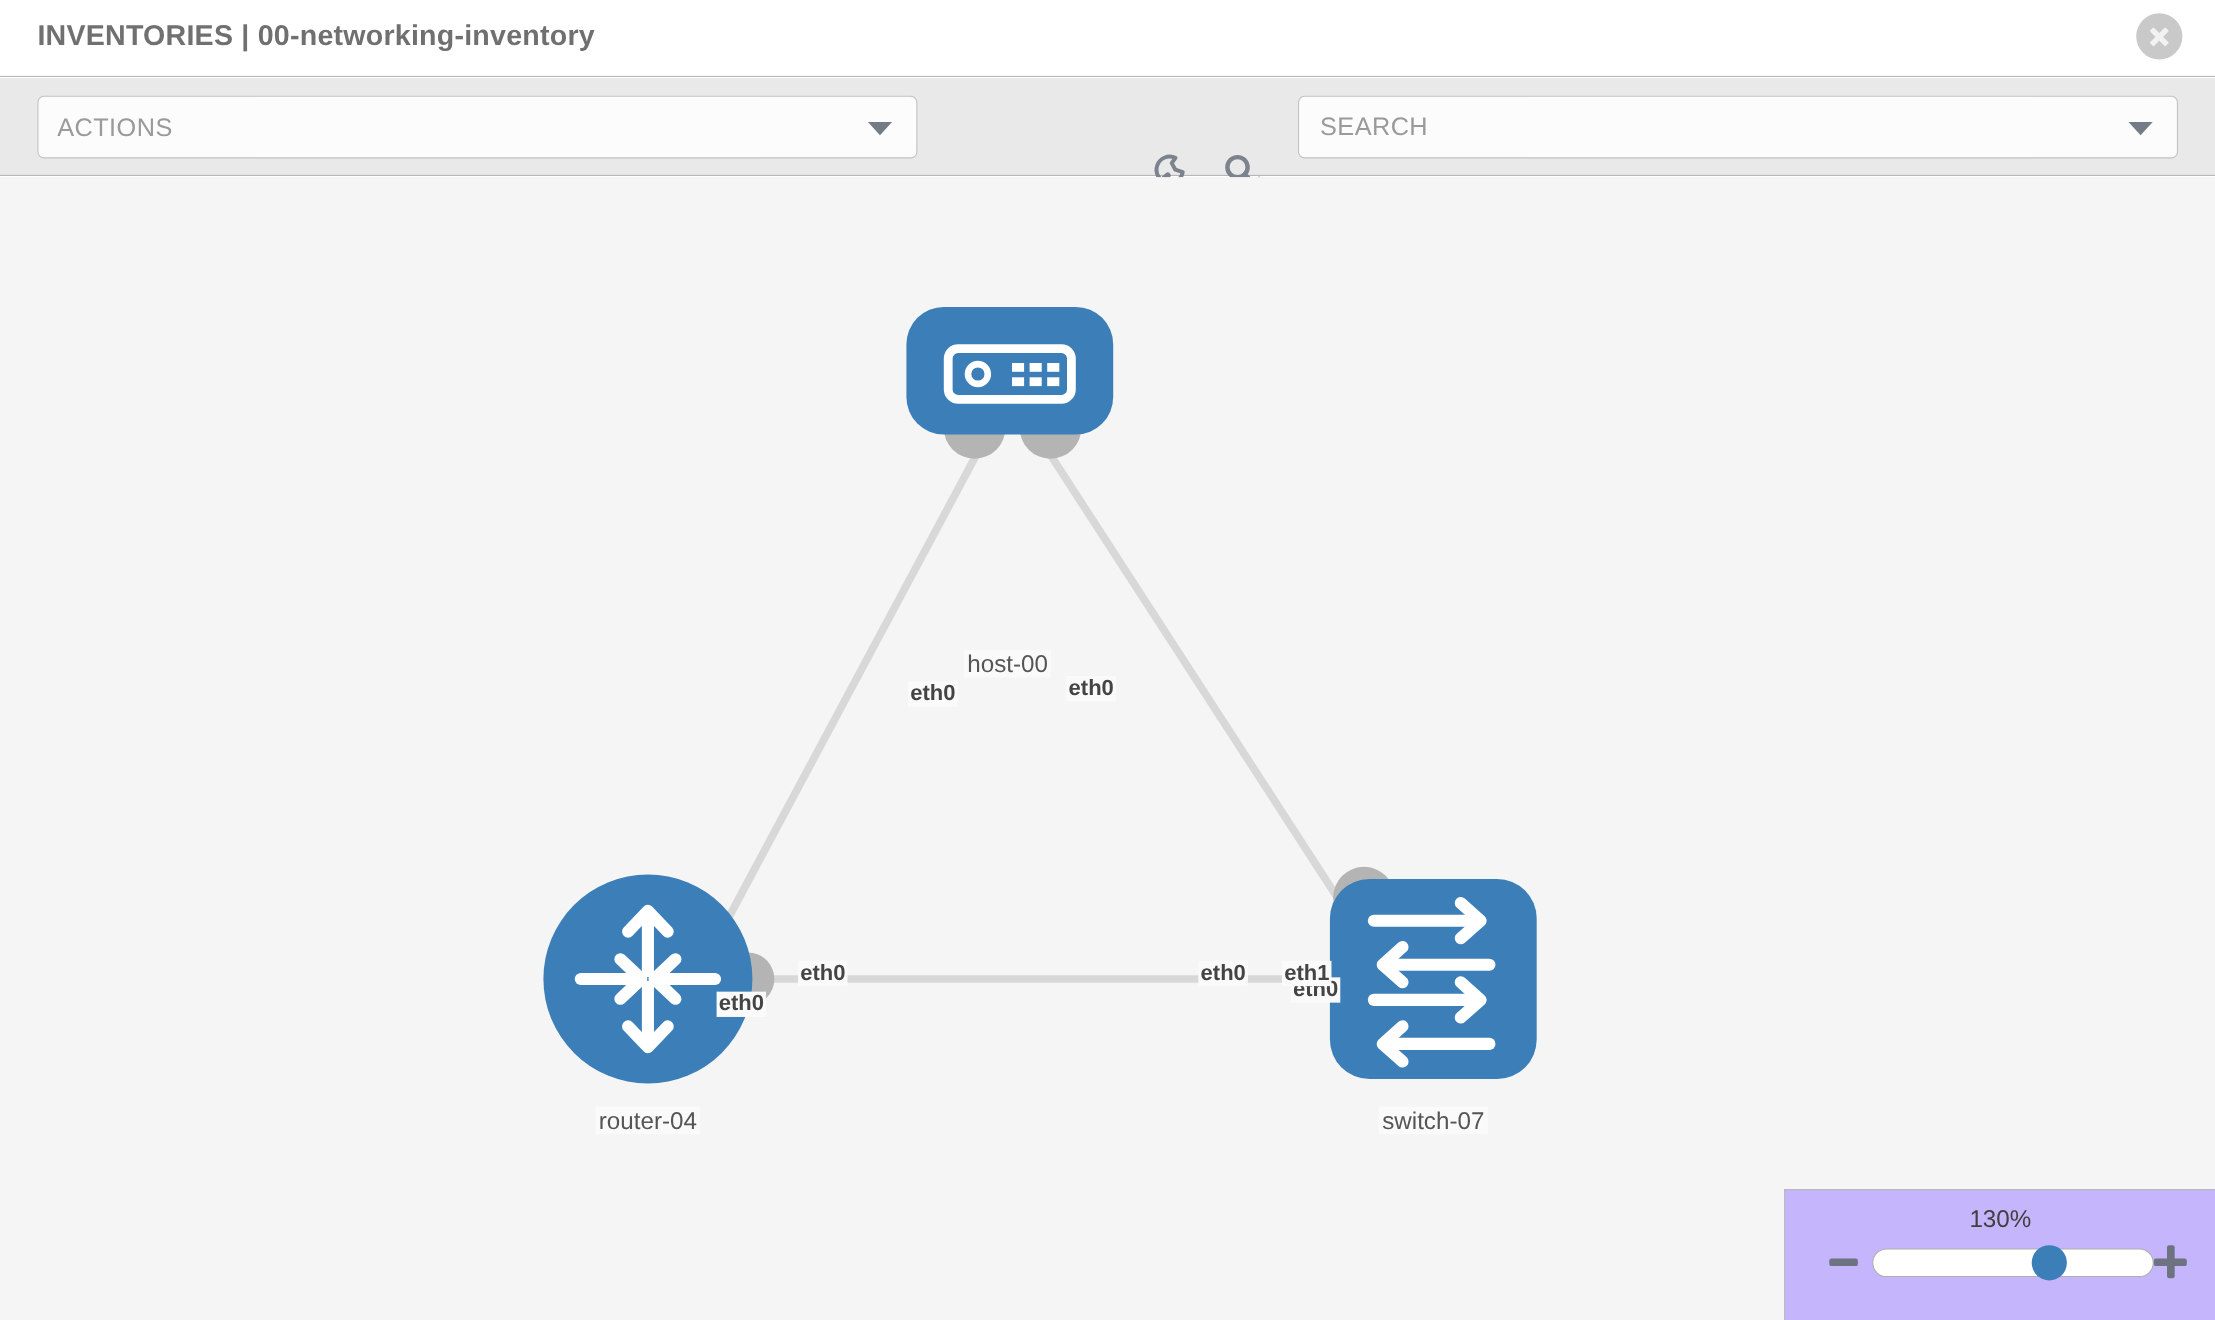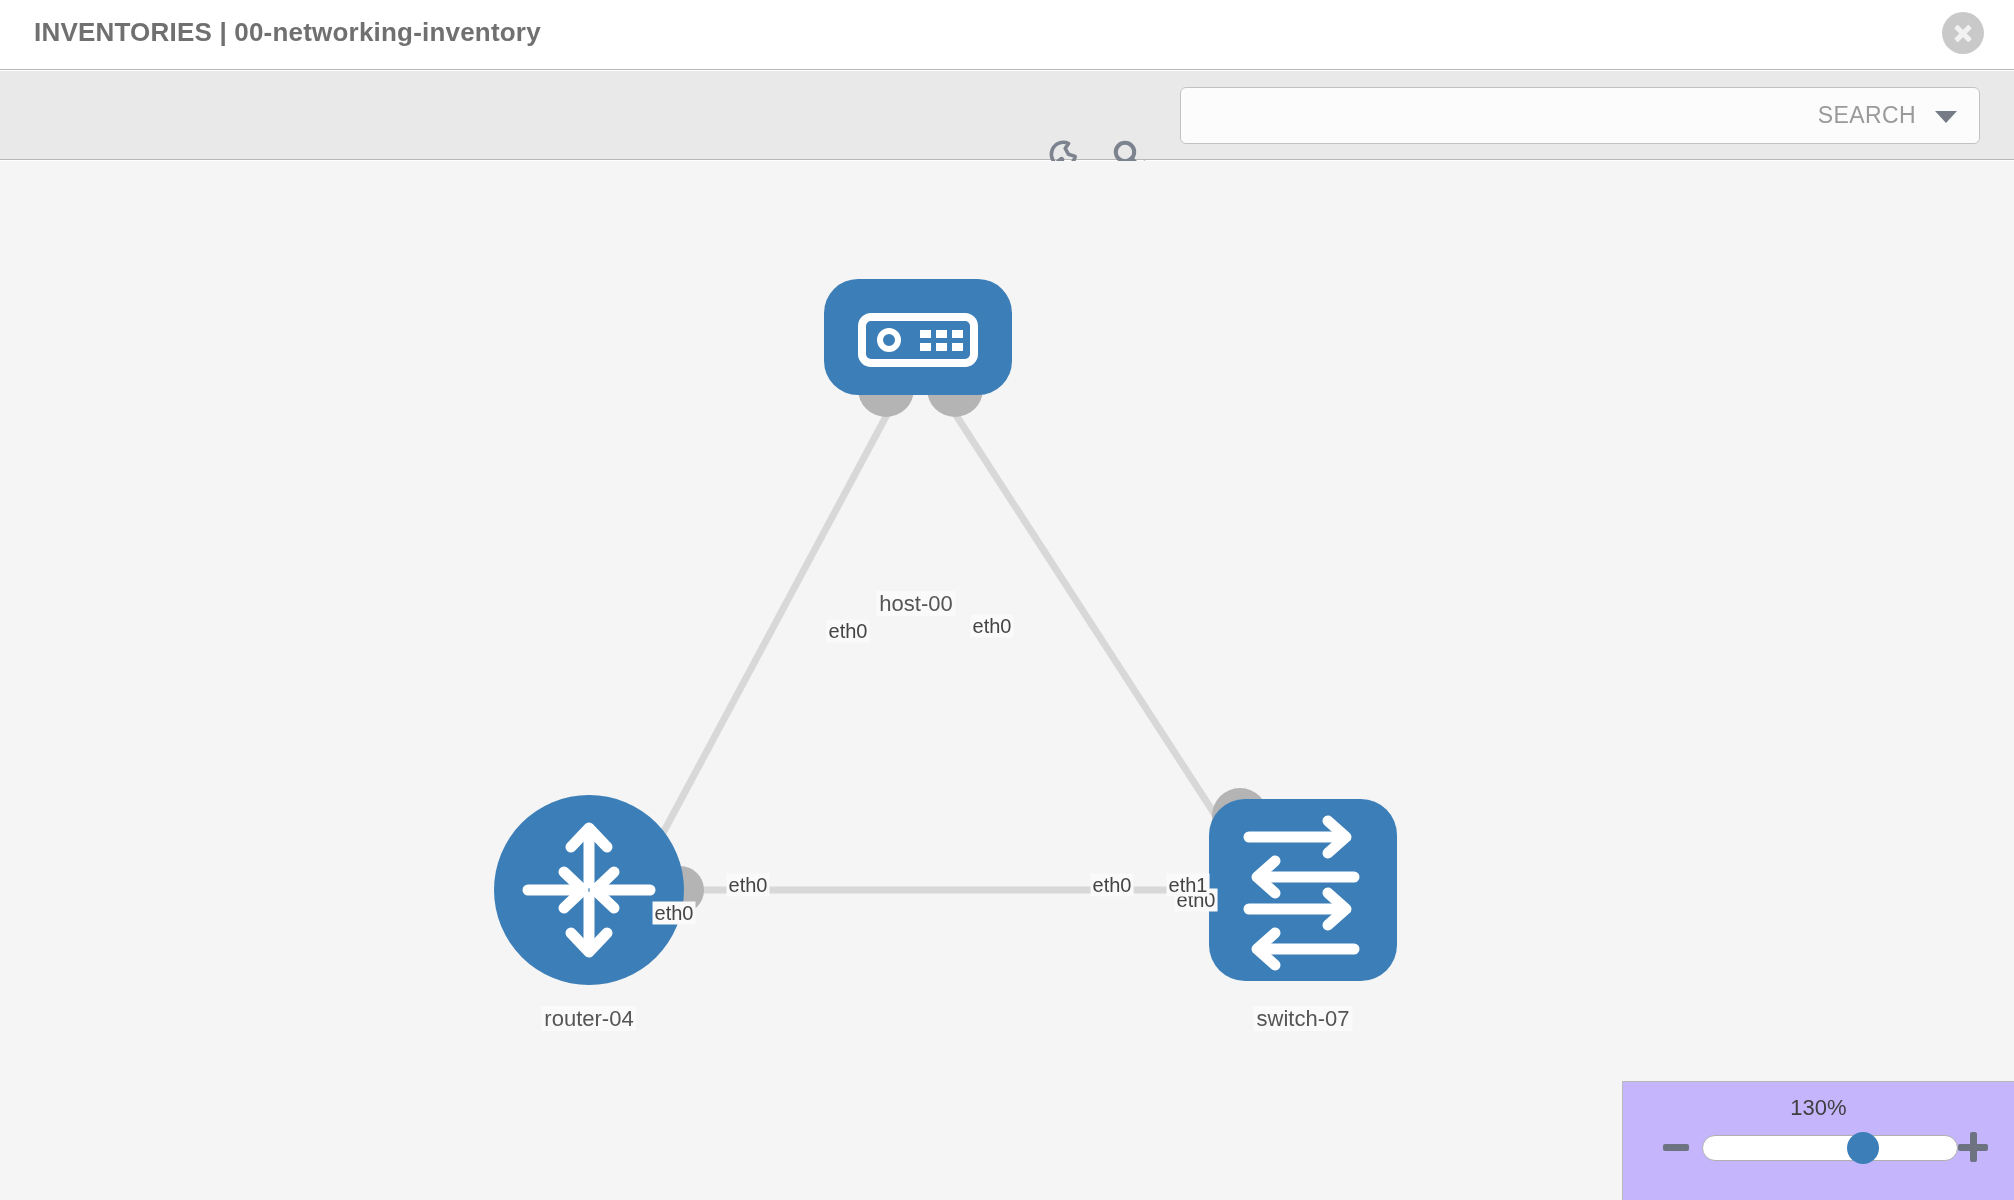--- a/index.html
+++ b/index.html
@@ -114,21 +114,20 @@
   .search-input {
     position: absolute;
     left: 17px; top: 0;
     width: 720px; height: 55px;
     border: 0; outline: 0;
     background: transparent;
     font-family: "Liberation Sans", sans-serif;
     font-size: 23px;
     color: #5c5c5c;
     letter-spacing: 0.4px;
-    text-align: right;
   }
   .search-input::placeholder { color: #9a9a9a; opacity: 1; }
   .search-caret { right: 22px; top: 23px; }
 
   
   .canvas {
     position: absolute;
     top: 161px; left: 0;
     width: 2014px;
     height: 1039px;
@@ -149,20 +148,21 @@
   }
   .port-label {
     position: absolute;
     transform: translate(-50%, -50%);
     font-size: 20px;
     color: #444444;
     background: #fafafa;
     padding: 0 2px;
     white-space: nowrap;
     line-height: 1.15;
+    font-weight: bold;
   }
 
   
   .zoom-panel {
     position: absolute;
     left: 1622px; top: 1081px;
     width: 392px; height: 119px;
     background: #c4b5fd;
     border-top: 1px solid #b9b9b9;
     border-left: 1px solid #b9b9b9;
@@ -220,20 +220,24 @@
 
 <div id="app">
 
   <div class="header">
     <div class="header-title">INVENTORIES | 00-networking-inventory</div>
     <div class="close-btn"></div>
   </div>
 
   <div class="toolbar">
 
+    <div class="actions-select">
+      <span class="actions-label">ACTIONS</span>
+      <span class="caret actions-caret"></span>
+    </div>
 
     <div class="tool-icon wrench-icon">
       <svg width="44" height="44" viewBox="0 0 44 44">
         <path d="M30.6 6.5 a12 12 0 1 0 6.6 12.9 l-6.7 -2.1 -3.3 -6 z" fill="none" stroke="#7c828e" stroke-width="3.6" stroke-linejoin="round"></path>
         <path d="M23.5 22.5 L9.2 34.8" stroke="#7c828e" stroke-width="5.4" stroke-linecap="round"></path>
         <circle cx="8.5" cy="35.5" r="3.6" fill="#7c828e"></circle>
       </svg>
     </div>
 
     <div class="tool-icon key-icon">

